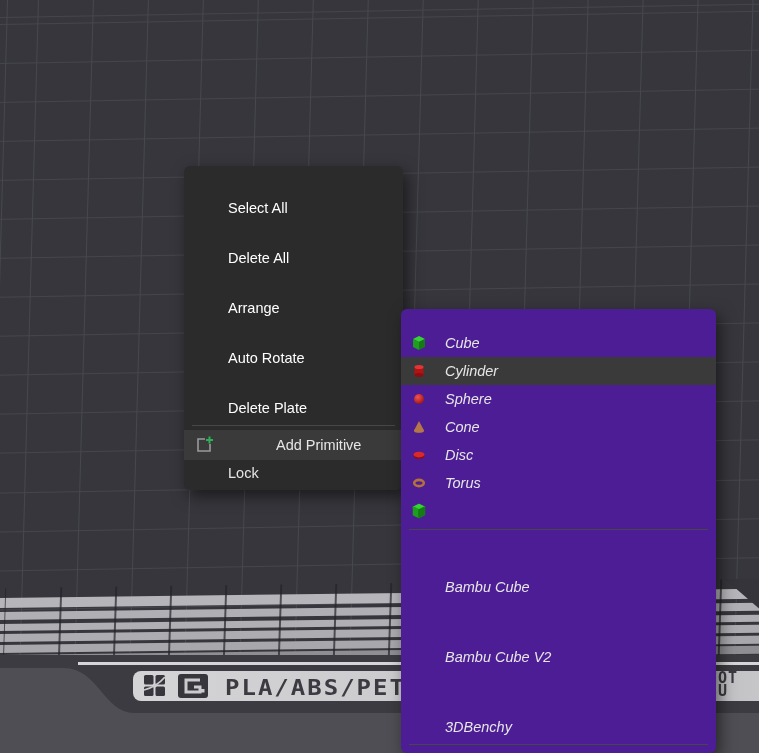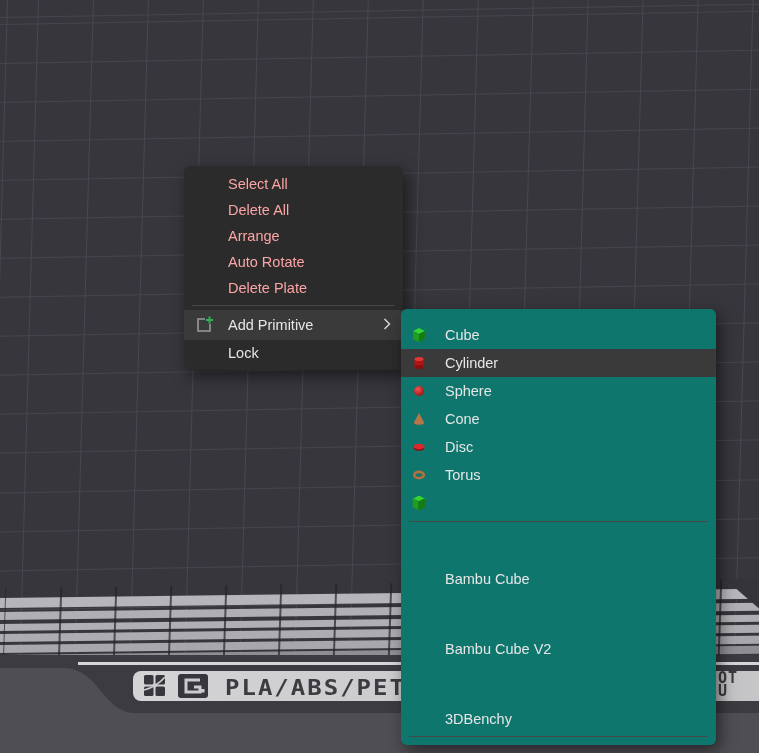--- a/index.html
+++ b/index.html
@@ -51,31 +51,31 @@
            font-weight:bold; font-size:24px; letter-spacing:2px; color:#3b3b41; transform:scaleY(.92); }
   .bed-icon { position:absolute; left:545px; top:15px; }
   .hot-txt { position:absolute; left:575px; top:1px; font-family:"DejaVu Sans Mono","Liberation Mono",monospace;
              font-weight:bold; font-size:15px; line-height:13px; color:#3b3b41; letter-spacing:1px; }
 
   
   .menu { position:absolute; background:#2b2b2b; border-radius:6px;
           box-shadow:4px 6px 16px rgba(0,0,0,.5); padding:5px 0 4px 0; color:#e6e6e6;
           font-size:14.5px; }
   .main-menu { left:184px; top:166px; width:219px; z-index:10; }
-  .sub-menu  { left:401px; top:309px; width:315px; z-index:11; background:#0f766e; padding-top:12px; }
+  .sub-menu  { left:401px; top:309px; width:315px; z-index:11; background:#4c1d95; padding-top:20px;font-style:italic; }
   .mi { display:flex; align-items:center; height:26px; padding:0 12px 0 10px; cursor:default; }
-  .mi.h30 { height:30px; }
+  .mi.h30 { height:30px;gap:48px; }
   .mi.h28 { height:28px; }
   .mi .ic { width:20px; height:20px; margin-right:14px; flex:0 0 auto; display:flex;
             align-items:center; justify-content:center; }
   .sub-menu .mi .ic { width:16px; height:16px; margin-right:18px; }
   .main-menu .mi.noicon { padding-left:44px; }
   .sub-menu .mi.noicon { padding-left:44px;margin-top:44px; }
   .mi .lbl { flex:1 1 auto; white-space:nowrap; }
-  .mi.disabled { color:#fca5a5; }
+  .mi.disabled { color:#ffffff;margin-top:24px; }
   .mi.hl { background:#3a3a3a; }
   .sep { height:1px; background:#474747; margin:4px 8px; }
   .chev { margin-left:auto; flex:0 0 auto; }
 </style>
 </head>
 <body>
 
 <div class="scene">
 
   <div class="grid"></div>

